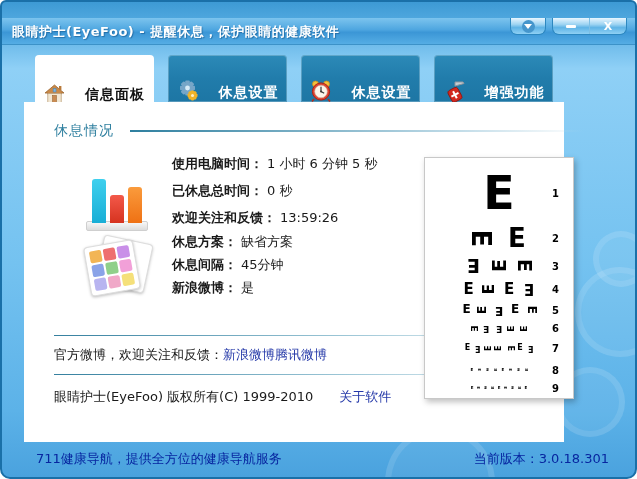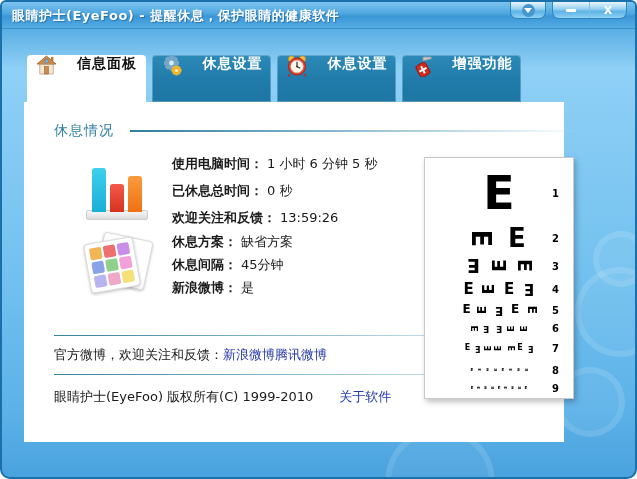--- a/index.html
+++ b/index.html
@@ -10,57 +10,57 @@
     background:linear-gradient(180deg,#3d9ad4 0%,#56ace2 5%,#8fd0f6 14%,#74c2f0 55%,#5cb2e8 86%,#4aa2de 100%);
   }
   
   .bubble { position:absolute; border-radius:50%; border:6px solid rgba(255,255,255,0.10); background:rgba(255,255,255,0.05); }
   .b1 { width:90px; height:90px; right:-30px; bottom:120px; }
   .b2 { width:70px; height:70px; right:10px; bottom:40px; }
   .b3 { width:110px; height:110px; right:140px; bottom:-60px; }
   .b4 { width:56px; height:56px; right:-14px; bottom:190px; }
 
   
-  .titlebar { position:absolute; left:0; top:0; width:100%; height:27px;
+  .titlebar { position:absolute; left:0; top:16px; width:100%; height:27px;
     background:linear-gradient(180deg,#7cc4ee 0%,#4ea6e0 45%,#3b96d6 55%,#55ade4 100%);
     border-bottom:1px solid #3c92c8;padding-left:36px; }
   .title { position:absolute; left:10px; top:5px; color:#ffffff; font-size:13px; font-weight:bold;
     text-shadow:1px 1px 1px rgba(0,60,110,0.45); letter-spacing:0.5px; }
   .winbtns { position:absolute; right:8px; top:0; display:flex; gap:6px; }
   .wbtn { height:17px; border:1px solid #2d88c0; border-top:none; cursor:pointer;
     background:linear-gradient(180deg,#e8f6ff 0%,#9ed4f2 40%,#5fb4e6 60%,#8fd0f4 100%);
     border-radius:0 0 7px 7px; display:flex; align-items:center; justify-content:center;
     color:#ffffff; font-weight:bold; font-size:11px; }
   .wbtn-menu { width:36px; }
   .wcapsule { display:flex; height:17px; border:1px solid #2d88c0; border-top:none; border-radius:0 0 7px 7px; overflow:hidden;
     background:linear-gradient(180deg,#e8f6ff 0%,#9ed4f2 40%,#5fb4e6 60%,#8fd0f4 100%); }
   .wcapsule .wbtn { border:none; border-radius:0; background:transparent; width:36px; }
   .wcapsule .sep { width:1px; background:#7ebfe4; }
   .tri-circle { width:13px; height:13px; border-radius:50%; background:#4596cc; display:flex; align-items:center; justify-content:center; }
   .tri { width:0; height:0; border-left:4px solid transparent; border-right:4px solid transparent; border-top:5px solid #ffffff; }
   .minglyph { display:block; width:10px; height:3px; background:#ffffff; border-radius:1px; }
 
   
   .tabs { position:absolute; left:25px; top:53px; display:flex; gap:6px; }
-  .tab { width:119px; height:47px; display:flex; align-items:flex-start; justify-content:center; gap:20px;
+  .tab { width:119px; height:47px; display:flex; align-items:flex-end; justify-content:center; gap:20px;
     border-radius:4px 4px 0 0; cursor:pointer;
     background:linear-gradient(180deg,#2c8ab8 0%,#217cab 50%,#1d76a4 100%);
-    box-shadow:inset 0 0 0 1px rgba(255,255,255,0.25); }
+    box-shadow:inset 0 0 0 1px rgba(255,255,255,0.25);margin-left:8px; }
   .tab .tlabel { color:#ffffff; font-size:14px; font-weight:bold; letter-spacing:1px; }
   .tab.active { background:#ffffff; box-shadow:none; height:49px; }
   .tab.active .tlabel { color:#111111; }
 
   
   .panel { position:absolute; left:22px; top:100px; width:540px; height:340px; background:#ffffff; }
 
   .sec-head { position:absolute; left:30px; top:20px; width:530px; display:flex; align-items:center; gap:16px; }
   .sec-title { color:#2e7f9f; font-size:14px; letter-spacing:1px; white-space:nowrap; }
   .sec-line { flex:1; height:2px; background:linear-gradient(90deg,#2e7f9f 0%,#bcd9e6 70%,rgba(255,255,255,0) 100%); }
 
-  .statgroup { position:absolute; display:flex; }
+  .statgroup { position:absolute; display:flex;align-items:flex-end; }
   .sg1 { left:38px; top:48px; }
   .sg2 { left:38px; top:128px; }
   .iconcol { width:110px; display:flex; align-items:center; justify-content:center; }
   .rows .row { font-size:13px; color:#1a1a1a; }
   .sg1 .rows .row { line-height:27px; }
   .sg2 .rows .row { line-height:23px; }
   .row .lbl { font-weight:bold; }
   .row .val { margin-left:4px; }
 
   
@@ -336,13 +336,17 @@
             <span class="ec-e" style="font-size: 4px; transform: rotate(90deg);">E</span>
             <span class="ec-e" style="font-size: 4px; transform: rotate(180deg);">E</span>
             <span class="ec-e" style="font-size: 4px; transform: rotate(270deg);">E</span>
             <span class="ec-e" style="font-size: 4px; transform: rotate(0deg);">E</span>
           </div>
           <span class="ec-num">9</span>
         </div>
       </div>
   </div>
 
+  <div class="footer">
+    <span class="promo">711健康导航，提供全方位的健康导航服务</span>
+    <span class="version">当前版本：3.0.18.301</span>
+  </div>
 </div>
 
 </body></html>

